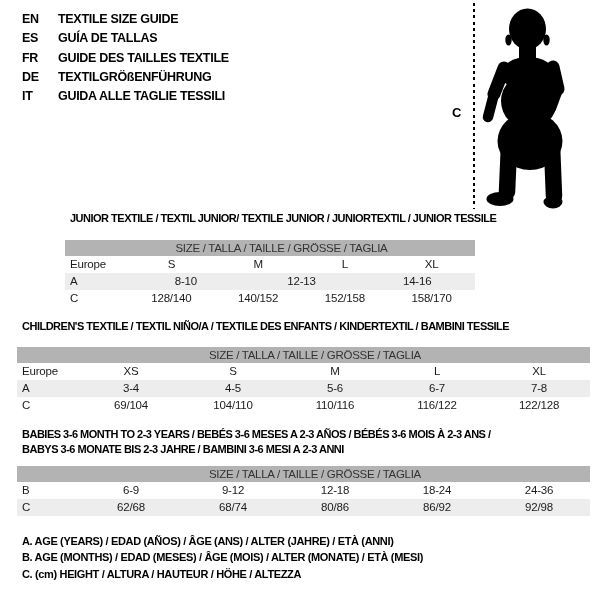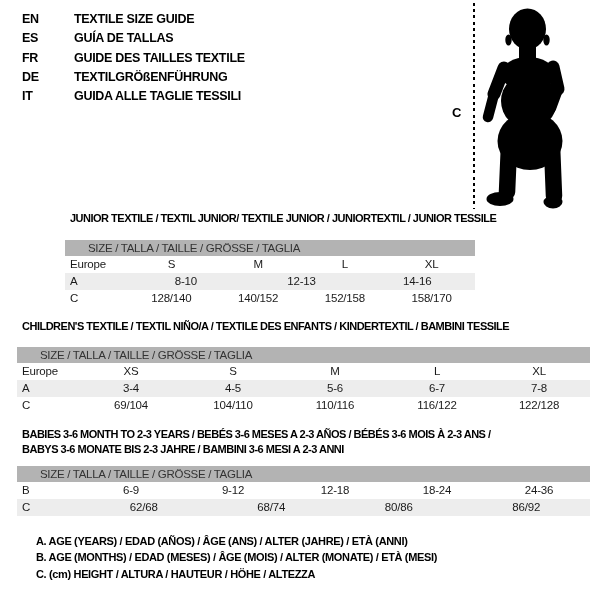--- a/index.html
+++ b/index.html
@@ -1,49 +1,49 @@
 <!DOCTYPE html>
 <html><head>
 <meta charset="utf-8">
 <style>
   html,body{margin:0;padding:0;background:#fff;}
   .canvas{position:relative;width:600px;height:600px;background:#ffffff;overflow:hidden;
           font-family:"Liberation Sans",sans-serif;color:#1a1a1a;}
 
   
   .lang-list{position:absolute;left:22px;top:10px;}
-  .lang-row{display:flex;line-height:19.3px;font-weight:700;font-size:12.5px;letter-spacing:-0.3px;color:#000;gap:16px;}
+  .lang-row{display:flex;line-height:19.3px;font-weight:700;font-size:12.5px;letter-spacing:-0.3px;color:#000;}
   .lang-code{width:36px;}
 
   
   .figure{position:absolute;left:450px;top:0;width:150px;height:215px;}
   .dash-line{position:absolute;left:23px;top:3px;width:2px;height:206px;
              background:repeating-linear-gradient(to bottom,#000 0 3px,transparent 3px 6.2px);}
   .c-label{position:absolute;left:2px;top:105px;font-weight:700;font-size:13px;color:#000;}
   .figure svg{position:absolute;left:30px;top:4px;}
 
   
   .size-table{position:absolute;left:17px;}
   #table-0{top:212px;width:410px;margin-left:48px;}
   #table-1{top:320px;width:573px;}
   #table-2{top:427px;width:573px;}
   .tbl-title{font-size:11px;font-weight:700;letter-spacing:-0.5px;line-height:13px;
              padding-left:5px;white-space:pre-line;width:580px;color:#000;}
   #table-0 .tbl-title{margin-bottom:15px;}
   #table-1 .tbl-title{margin-bottom:14px;}
   #table-2 .tbl-title{line-height:15px;margin-bottom:9px;}
   .bar{height:16px;line-height:16px;background:#b3b3b3;color:#333333;
-       font-size:11.5px;letter-spacing:-0.3px;padding-left:23px;}
+       font-size:11.5px;letter-spacing:-0.3px;padding-left:23px;text-align:center;}
   .trow{display:flex;height:17px;line-height:17px;font-size:11.5px;letter-spacing:-0.2px;}
   .trow.shaded{background:#ededed;}
   .trow .rlabel{width:58px;padding-left:5px;}
   .trow .cell{flex:1;text-align:center;}
 
   
-  .notes{position:absolute;left:36px;top:533px;font-weight:700;font-size:11px;
+  .notes{position:absolute;left:22px;top:533px;font-weight:700;font-size:11px;
          letter-spacing:-0.35px;line-height:16.3px;color:#000;}
 </style>
 </head>
 <body>
 
 <div class="canvas">
 
   <div class="lang-list">
       <div class="lang-row">
         <span class="lang-code">EN</span>
@@ -163,20 +163,21 @@
           <span class="cell">12-18</span>
           <span class="cell">18-24</span>
           <span class="cell">24-36</span>
         </div>
         <div class="trow shaded">
           <span class="rlabel">C</span>
           <span class="cell">62/68</span>
           <span class="cell">68/74</span>
           <span class="cell">80/86</span>
           <span class="cell">86/92</span>
+          <span class="cell">92/98</span>
         </div>
       </div>
   </div>
 
   <div class="notes">
       <div>A. AGE (YEARS) / EDAD (AÑOS) / ÂGE (ANS) / ALTER (JAHRE) / ETÀ (ANNI)</div>
       <div>B. AGE (MONTHS) / EDAD (MESES) / ÂGE (MOIS) / ALTER (MONATE) / ETÀ (MESI)</div>
       <div>C. (cm) HEIGHT / ALTURA / HAUTEUR / HÖHE / ALTEZZA</div>
     </div>
 

